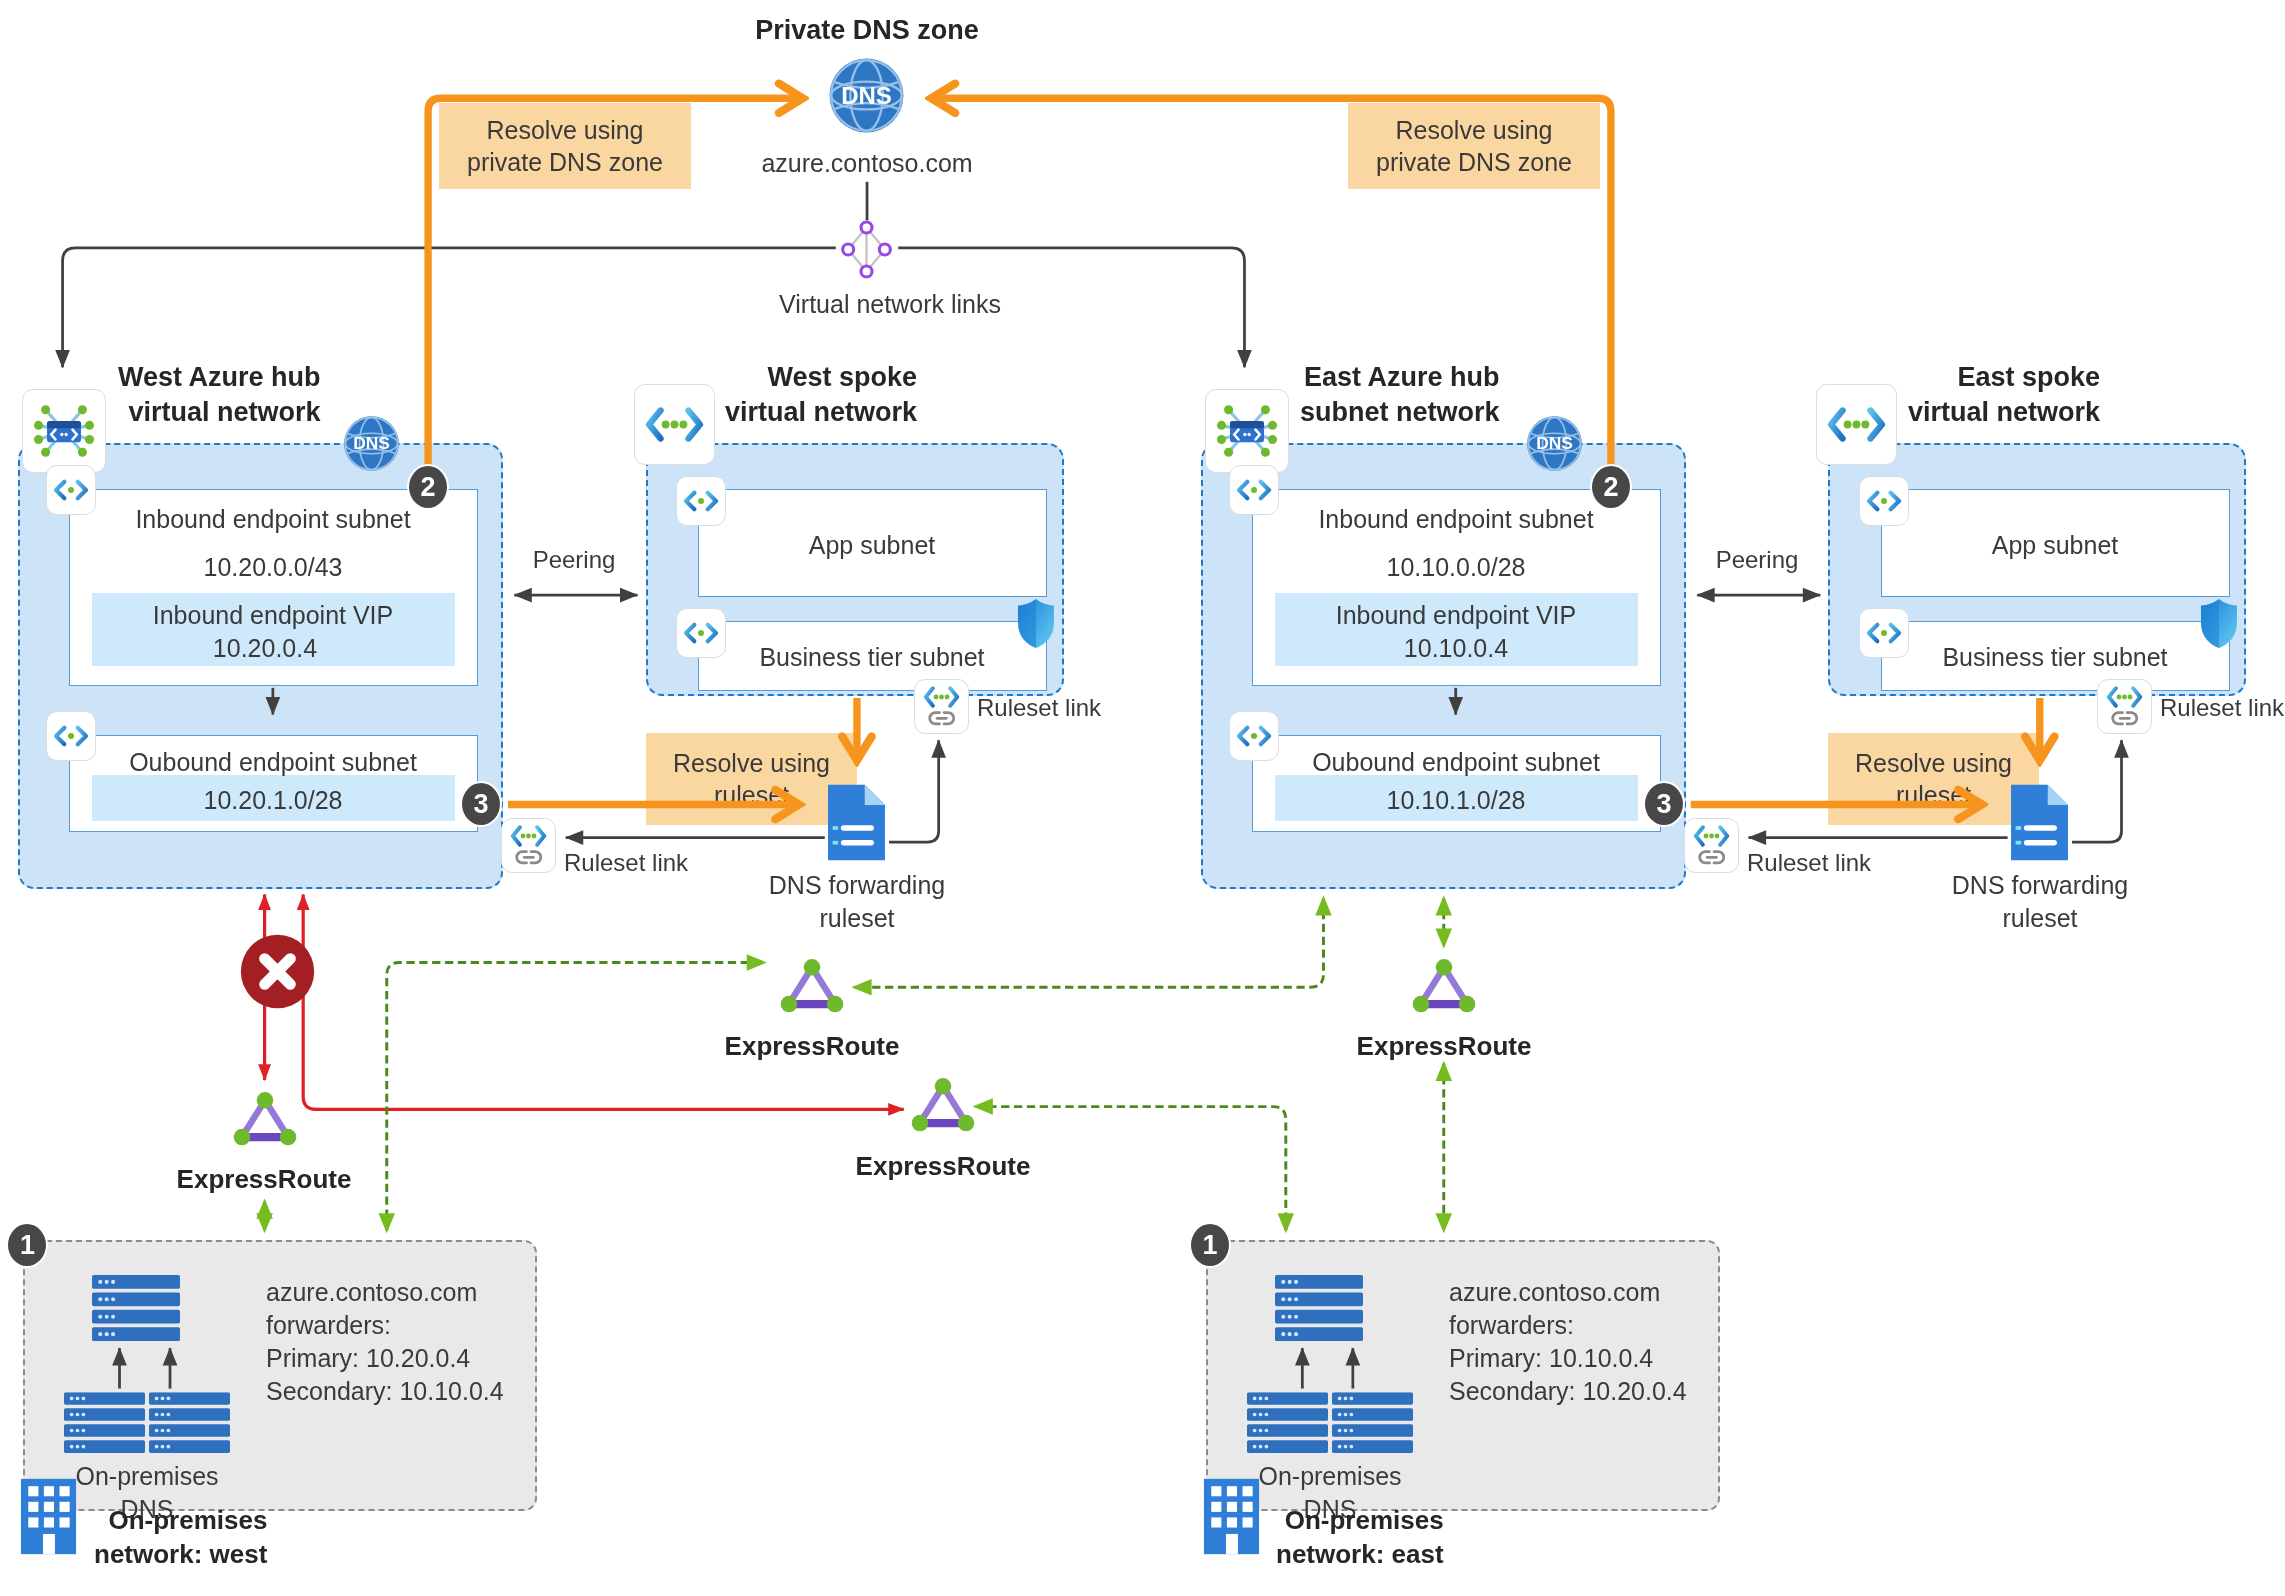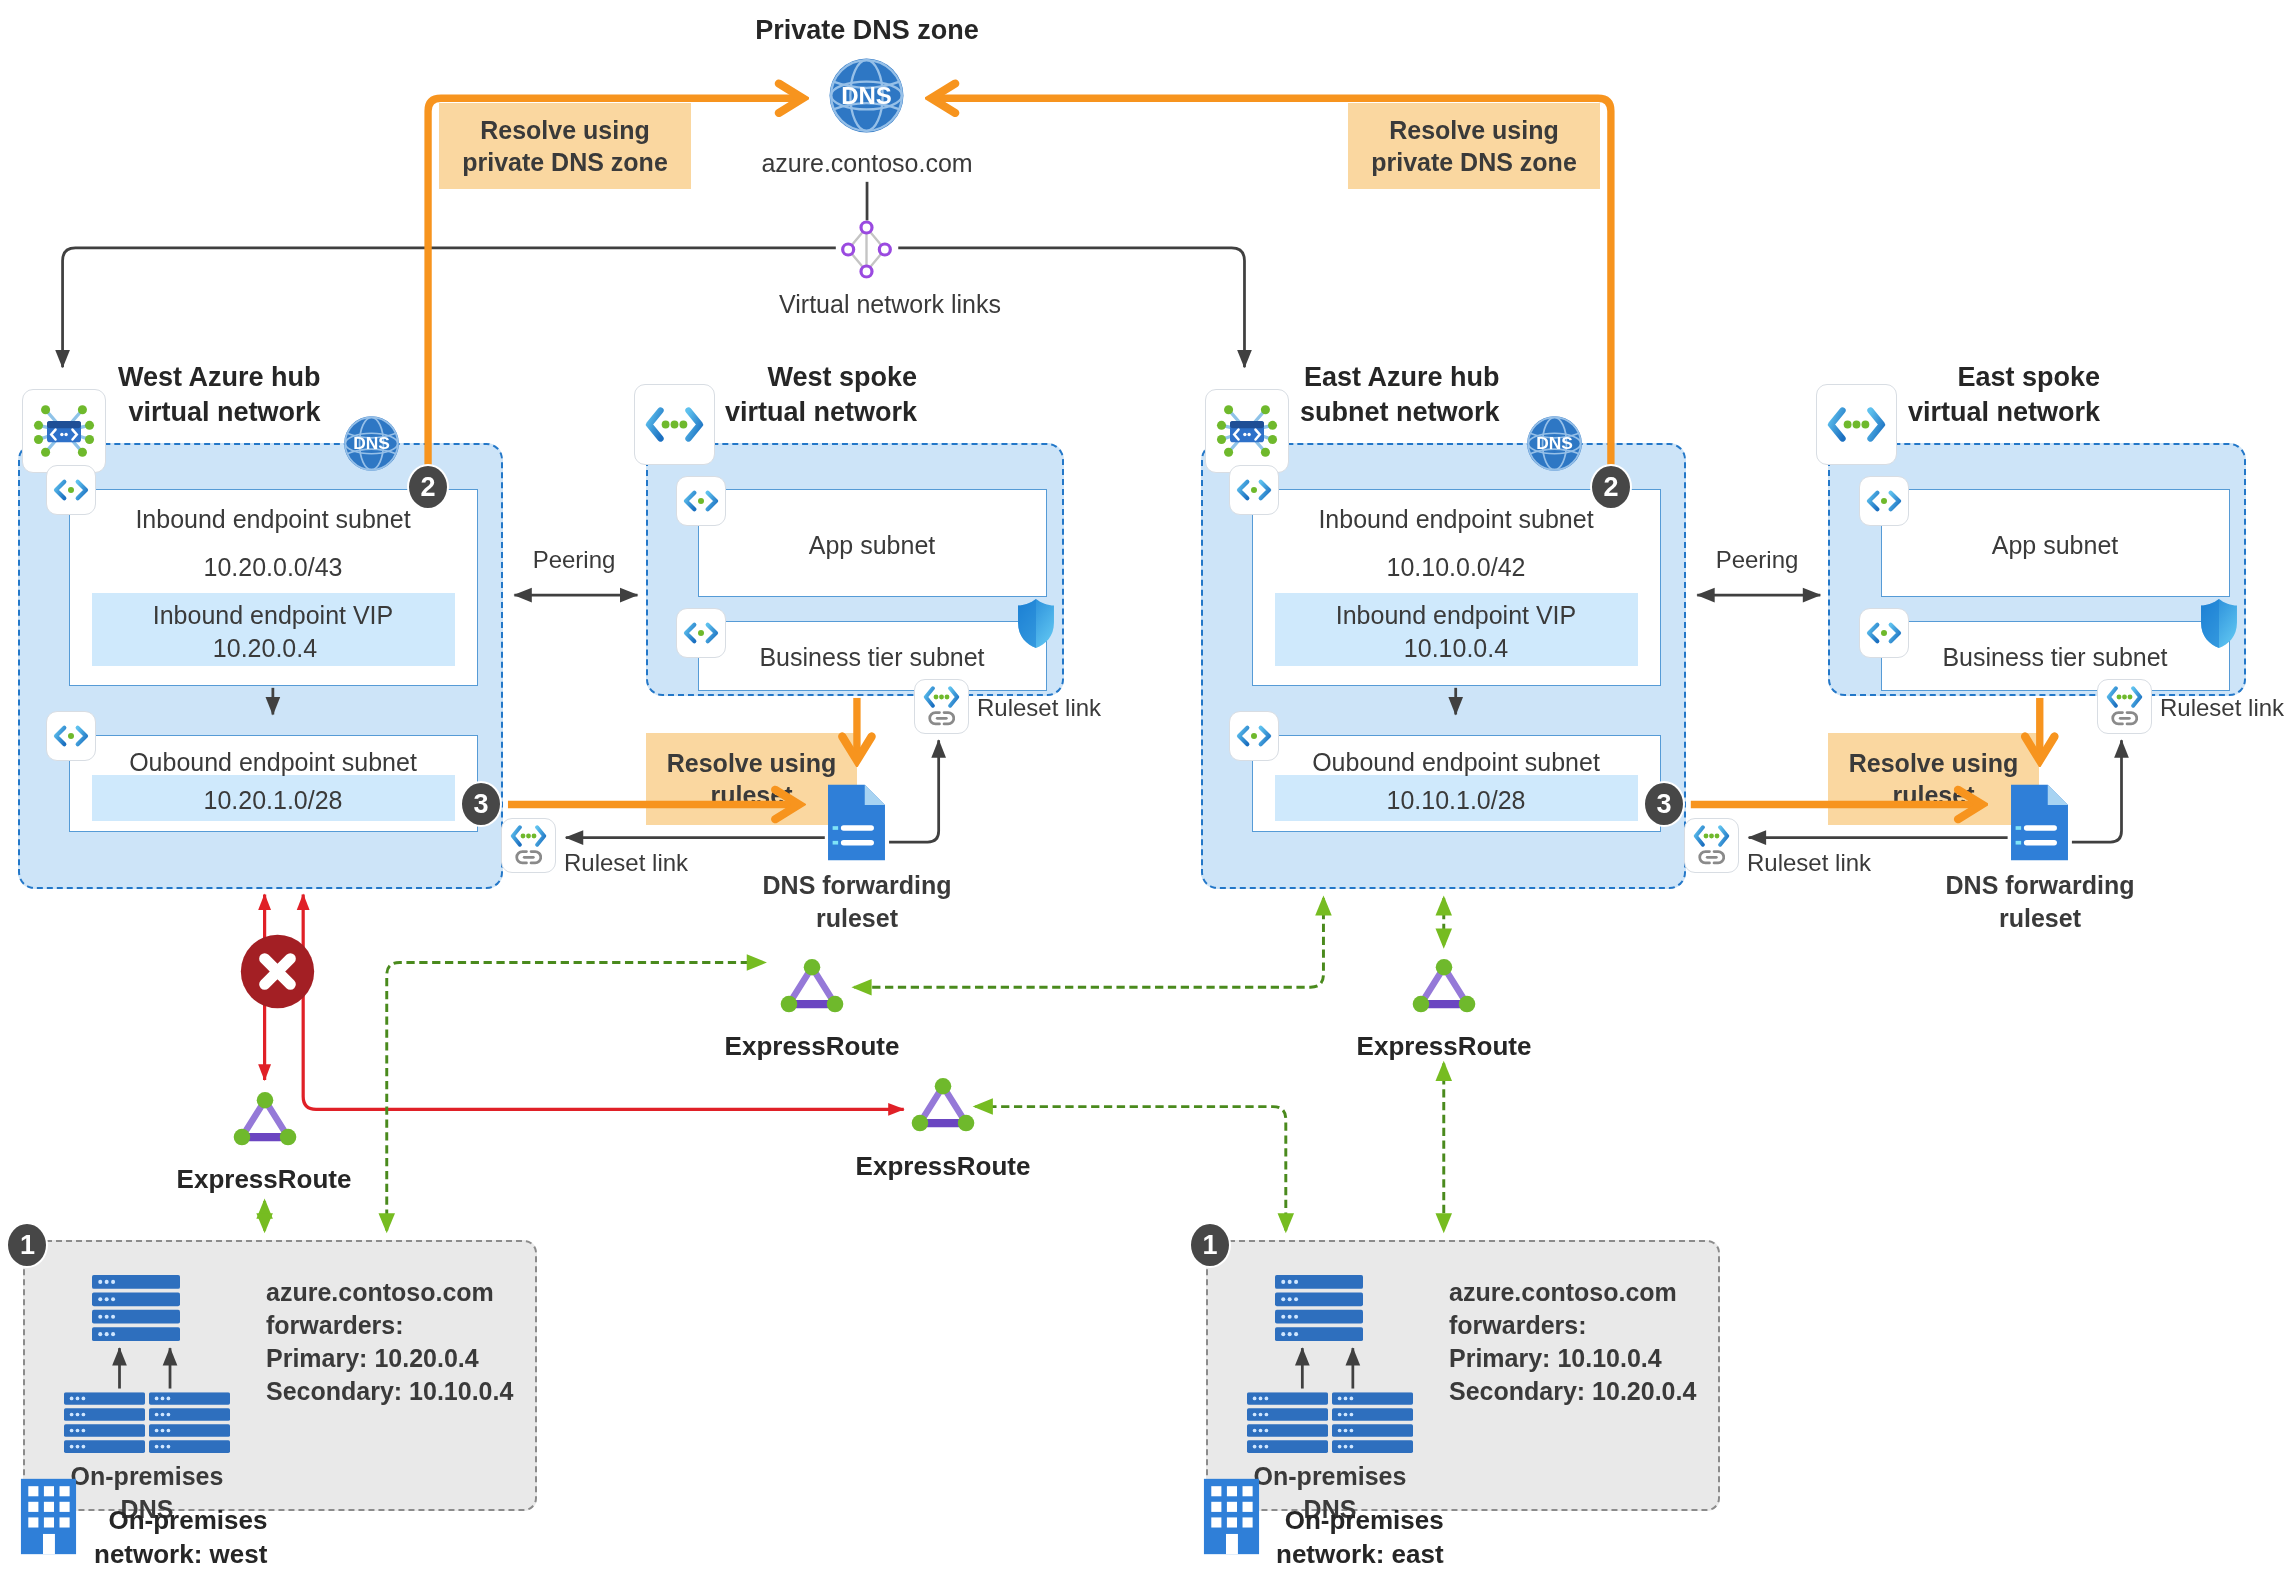--- a/index.html
+++ b/index.html
@@ -2,21 +2,21 @@
 <html style="font-size:14.7px"><head>
 <meta charset="utf-8">
 <style>
   html,body{margin:0;padding:0;background:#fff;font-family:"Liberation Sans",sans-serif;}
   #stage{position:relative;width:2286px;height:1597px;background:#fff;overflow:hidden;}
   .abs{position:absolute;box-sizing:border-box;}
   .lbl{font-size:25px;color:#3a3a3a;line-height:1.3;}
   .sm{font-size:24px;}
   .bold{font-weight:bold;color:#262626;text-align:right;}
   .c{transform:translateX(-50%);text-align:center;white-space:nowrap;}
-  .pre{white-space:pre-line;font-weight:bold;}
+  .pre{white-space:pre-line;}
   .hubbox{background:#cde4f8;border:2.8px dashed #2377c8;border-radius:16.5px;}
   .whitebox{background:#fff;border:1.8px solid #569bd6;}
   .bluebox{background:#cfe9fc;}
   .onprem{background:#e9e9e9;border:2.8px dashed #8b8b8b;border-radius:13px;}
   .callout{background:#fad7a0;}
   .badge{width:42px;height:46px;border-radius:50%;background:#474747;border:2.8px solid #fff;
          color:#fff;font-weight:bold;font-size:27px;display:flex;align-items:center;justify-content:center;}
   .iconcard{background:#fff;border:1.8px solid #d8dde3;border-radius:11px;display:flex;flex-direction:column;
             align-items:center;justify-content:center;gap:1.8px;}
   .dnsbadge{display:flex;align-items:center;justify-content:center;}
@@ -334,21 +334,21 @@
   </div>
   <div class="abs z4 badge" style="left:1590px;top:464px">2</div>
 
   <div class="abs z2 whitebox" style="left:1252px;top:489px;width:409px;height:197px"></div>
   <div class="abs z4 iconcard" style="left:1229px;top:465px;width:50px;height:50px">
     <svg width="40" height="24" viewBox="0 0 44 26">
         <use href="#s-subnet"></use>
       </svg>
   </div>
   <div class="abs z4 lbl c" style="left:1456px;top:503px">Inbound endpoint subnet</div>
-  <div class="abs z4 lbl c" style="left:1456px;top:551px">10.10.0.0/42</div>
+  <div class="abs z4 lbl c" style="left:1456px;top:551px">10.10.0.0/28</div>
   <div class="abs z2 bluebox" style="left:1275px;top:593px;width:363px;height:73px"></div>
   <div class="abs z4 lbl c" style="left:1456px;top:599px">Inbound endpoint VIP</div>
   <div class="abs z4 lbl c" style="left:1456px;top:632px">10.10.0.4</div>
 
   <div class="abs z2 whitebox" style="left:1252px;top:735px;width:409px;height:97px"></div>
   <div class="abs z4 iconcard" style="left:1229px;top:711px;width:50px;height:50px">
     <svg width="40" height="24" viewBox="0 0 44 26">
         <use href="#s-subnet"></use>
       </svg>
   </div>

